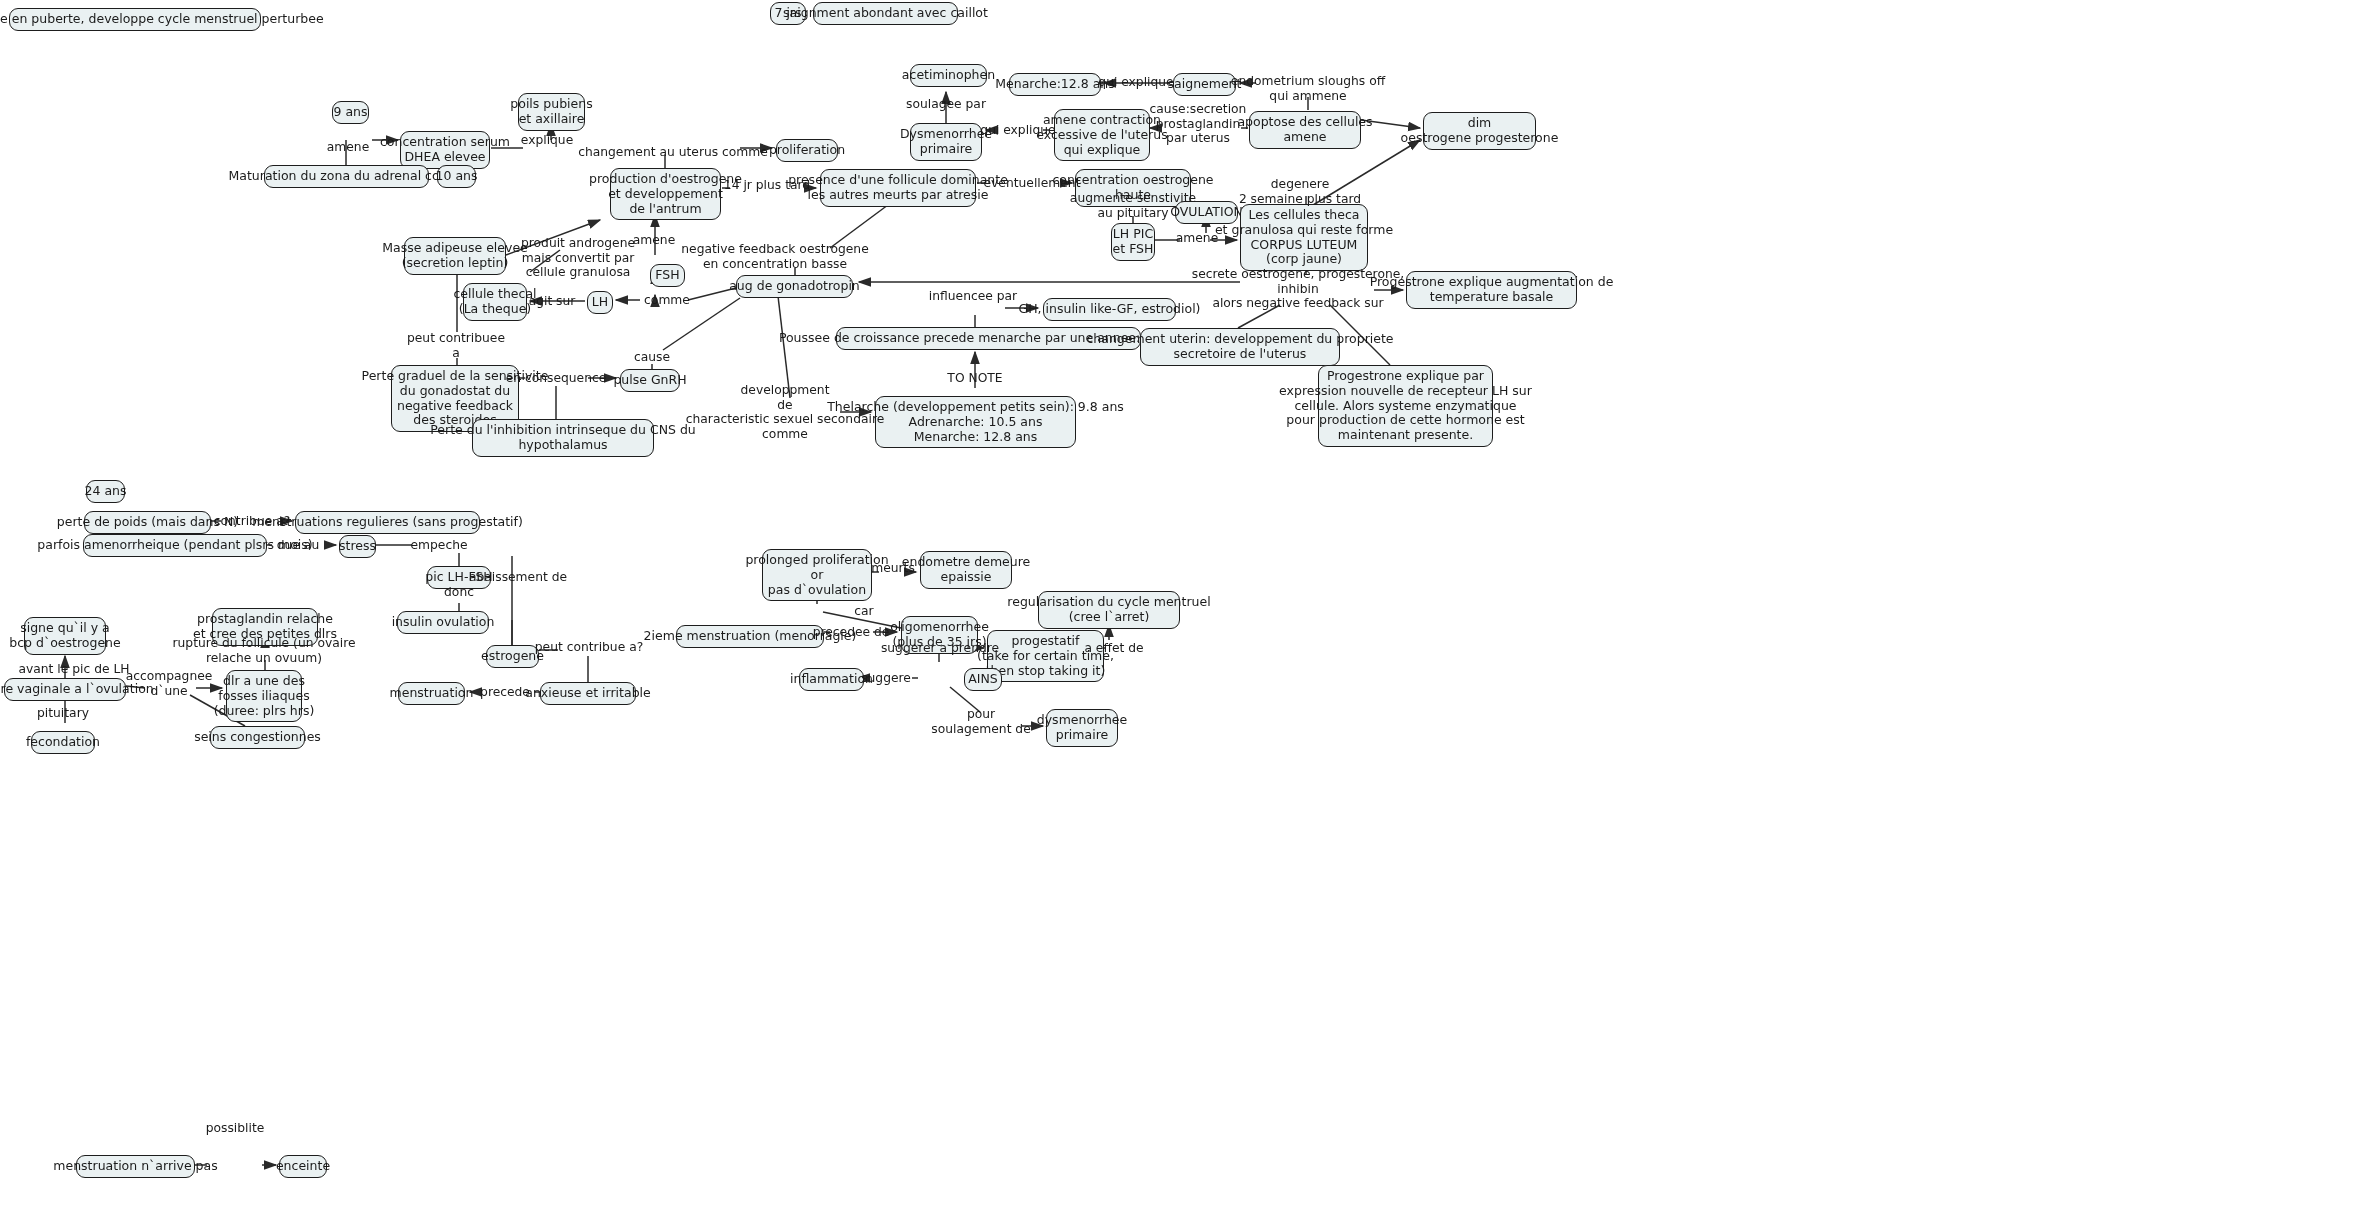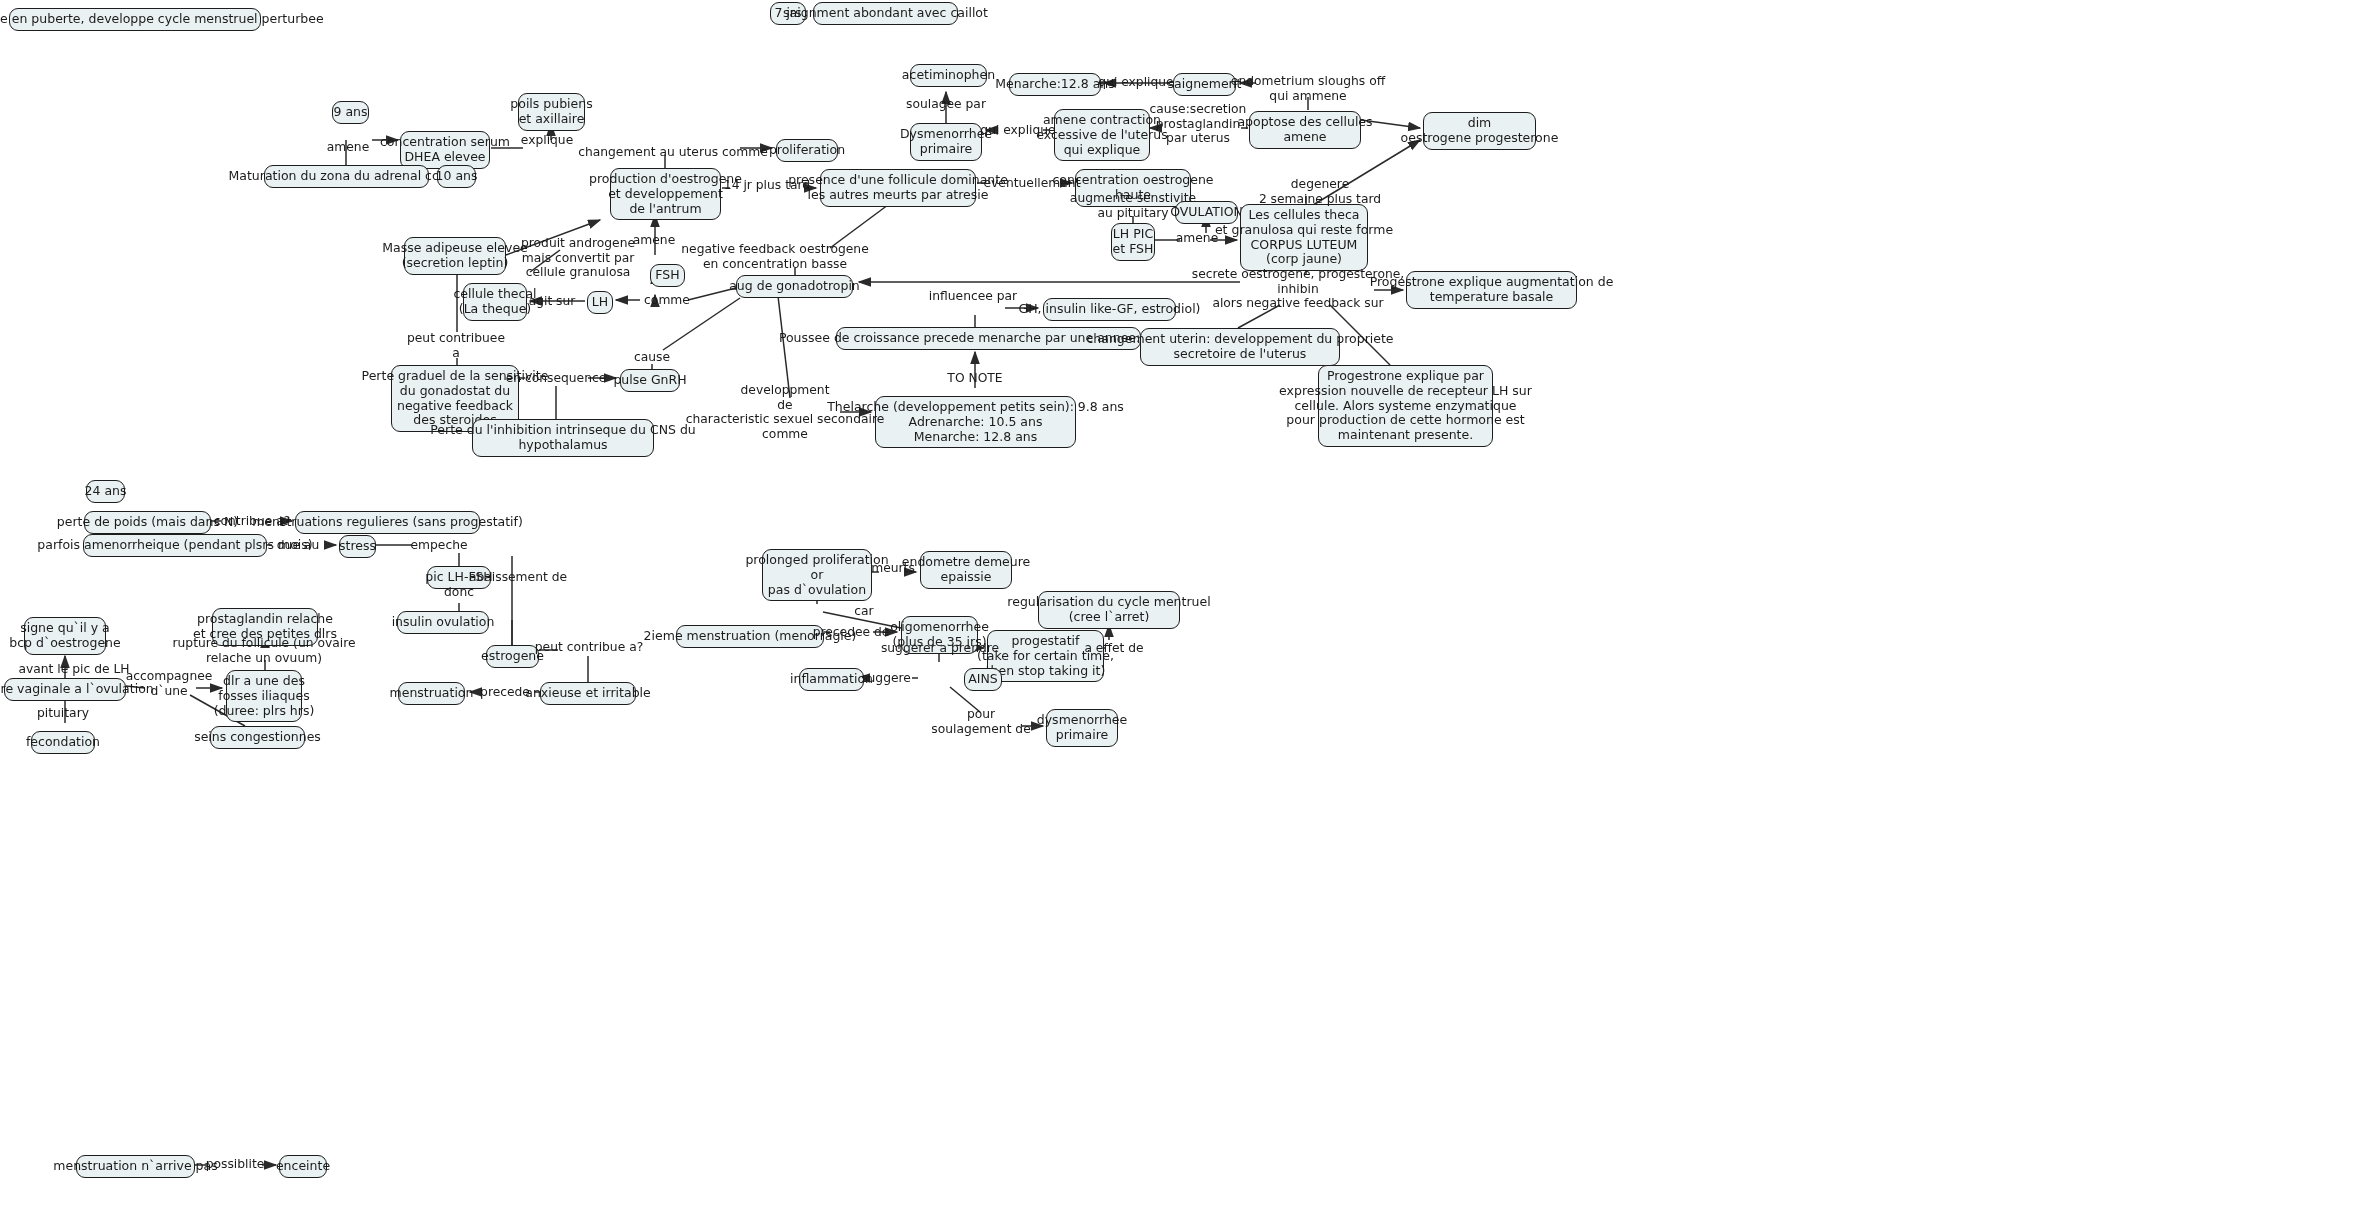--- a/index.html
+++ b/index.html
@@ -282,21 +282,21 @@
       <div class="elabel" style="left: 1018px; top: 130px;">qui explique</div>
       <div class="elabel" style="left: 1136px; top: 82px;">qui explique</div>
       <div class="elabel" style="left: 1308px; top: 88px;">endometrium sloughs off
 qui ammene</div>
       <div class="elabel" style="left: 1198px; top: 124px;">cause:secretion
 prostaglandin
 par uterus</div>
       <div class="elabel" style="left: 1032px; top: 183px;">eventuellement</div>
       <div class="elabel" style="left: 1133px; top: 205px;">augmente senstivite
 au pituitary</div>
-      <div class="elabel" style="left: 1300px; top: 191px; margin-left: 20px;">degenere
+      <div class="elabel" style="left: 1300px; top: 191px;">degenere
 2 semaine plus tard</div>
       <div class="elabel" style="left: 1197px; top: 238px;">amene</div>
       <div class="elabel" style="left: 1298px; top: 289px;">secrete oestrogene, progesterone,
 inhibin
 alors negative feedback sur</div>
       <div class="elabel" style="left: 578px; top: 258px;">produit androgene
 mais convertit par
 cellule granulosa</div>
       <div class="elabel" style="left: 654px; top: 240px;">amene</div>
       <div class="elabel" style="left: 775px; top: 256px;">negative feedback oestrogene
@@ -327,15 +327,15 @@
 relache un ovuum)</div>
       <div class="elabel" style="left: 63px; top: 713px;">pituitary</div>
       <div class="elabel" style="left: 893px; top: 568px;">meurts</div>
       <div class="elabel" style="left: 817px; top: 611px; margin-left: 47px;">car</div>
       <div class="elabel" style="left: 851px; top: 632px;">precedee de</div>
       <div class="elabel" style="left: 940px; top: 648px;">suggerer a prendre</div>
       <div class="elabel" style="left: 1114px; top: 648px;">a effet de</div>
       <div class="elabel" style="left: 886px; top: 678px;">suggere</div>
       <div class="elabel" style="left: 981px; top: 721px;">pour
 soulagement de</div>
-      <div class="elabel" style="left: 235px; top: 1164px;">possiblite</div>
+      <div class="elabel" style="left: 235px; top: 1128px;">possiblite</div>
     </div>
 </div>
 
 </body></html>

